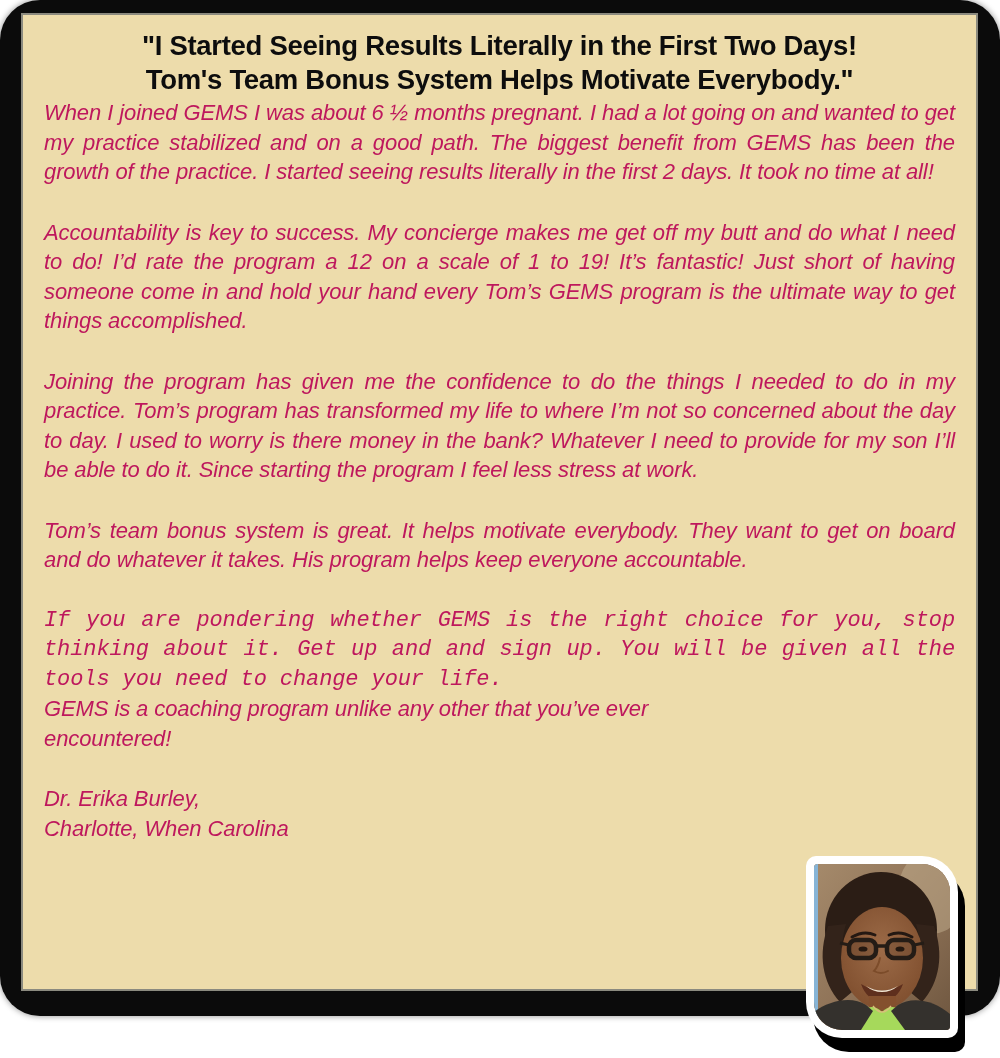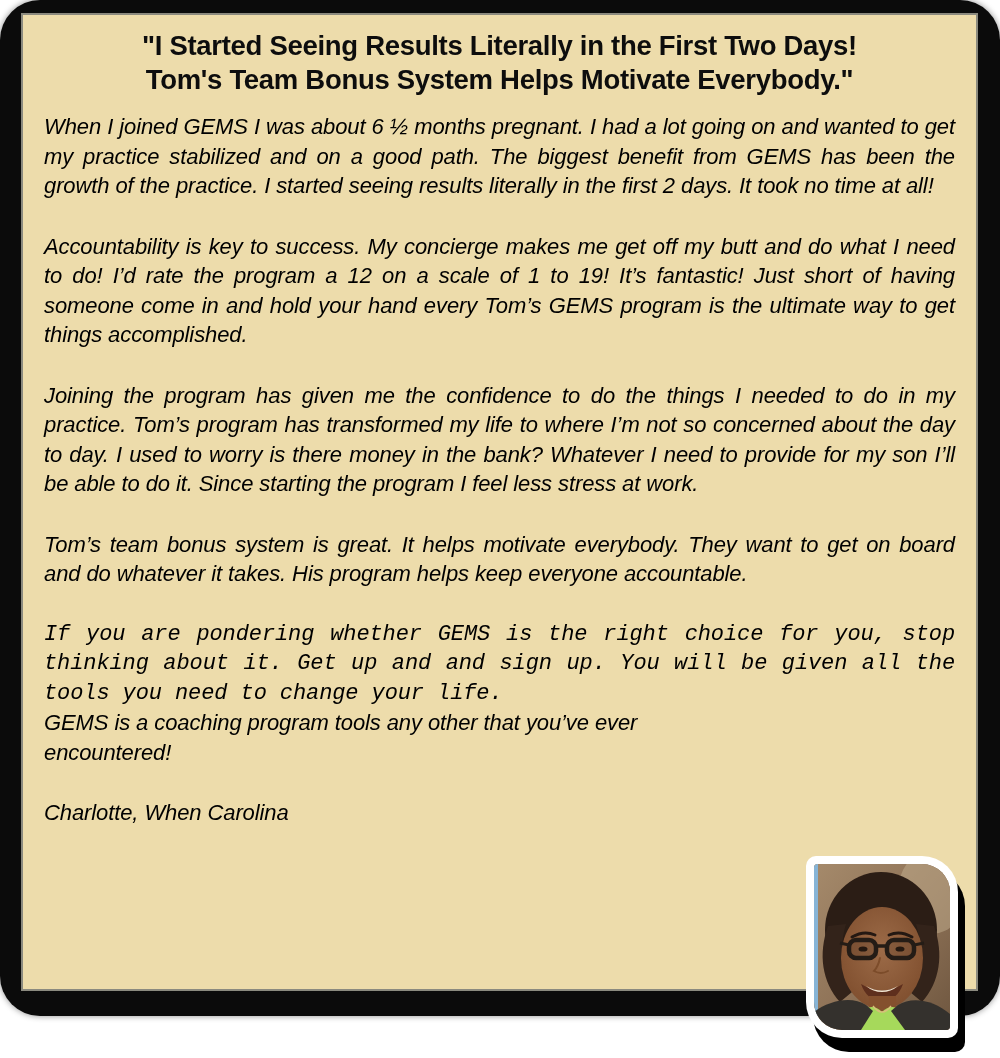--- a/index.html
+++ b/index.html
@@ -18,22 +18,22 @@
   .card {
     position:absolute; left:21px; top:13px; width:957px; height:978px;
     box-sizing:border-box; background:#eddcab; border:2px solid #8b8a7f;
     padding:14px 21px 0 21px;
   }
   .headline {
     text-align:center; font-weight:700; font-size:27.5px; line-height:34px;
     color:#0d0d0d; letter-spacing:-0.3px;
   }
   .body-copy {
-    margin-top:15px; font-style:italic; font-size:22px; line-height:29.5px;
-    color:#000000; letter-spacing:-0.1px;
+    margin-top:1px; font-style:italic; font-size:22px; line-height:29.5px;
+    color:#be185d; letter-spacing:-0.1px;
   }
   .para { margin:0 0 31px 0; text-align:justify; }
   .closing-para { margin:0; text-align:justify;font-family:Liberation Mono, monospace; }
   .wrap-line { text-align:left; }
   .attribution { margin-top:31px; }
 
   
   .photo-frame {
     position:absolute; left:806px; top:856px; width:152px; height:182px;
     box-sizing:border-box; background:#ffffff; padding:8px;
@@ -60,24 +60,25 @@
       <div>Tom's Team Bonus System Helps Motivate Everybody."</div>
     </div>
 
     <div class="body-copy">
       <p class="para">When I joined GEMS I was about 6 ½ months pregnant. I had a lot going on and wanted to get my practice stabilized and on a good path. The biggest benefit from GEMS has been the growth of the practice. I started seeing results literally in the first 2 days. It took no time at all!</p>
       <p class="para">Accountability is key to success. My concierge makes me get off my butt and do what I need to do! I’d rate the program a 12 on a scale of 1 to 19! It’s fantastic! Just short of having someone come in and hold your hand every Tom’s GEMS program is the ultimate way to get things accomplished.</p>
       <p class="para">Joining the program has given me the confidence to do the things I needed to do in my practice. Tom’s program has transformed my life to where I’m not so concerned about the day to day. I used to worry is there money in the bank? Whatever I need to provide for my son I’ll be able to do it. Since starting the program I feel less stress at work.</p>
       <p class="para">Tom’s team bonus system is great. It helps motivate everybody. They want to get on board and do whatever it takes. His program helps keep everyone accountable.</p>
 
       <p class="closing-para">If you are pondering whether GEMS is the right choice for you, stop thinking about it. Get up and and sign up. You will be given all the tools you need to change your life.</p>
-      <div class="wrap-line">GEMS is a coaching program tools any other that you’ve ever</div>
+      <div class="wrap-line">GEMS is a coaching program unlike any other that you’ve ever</div>
       <div class="wrap-line">encountered!</div>
 
       <div class="attribution">
+        <div>Dr. Erika Burley,</div>
         <div>Charlotte, When Carolina</div>
       </div>
     </div>
   </div>
 
   <div class="photo-frame">
     <div class="photo" title="Portrait of Dr. Erika Burley">
       <svg viewBox="0 0 136 166" preserveAspectRatio="none" aria-hidden="true">
         <defs>
           <linearGradient id="bgGrad" x1="0" y1="0" x2="1" y2="1">

